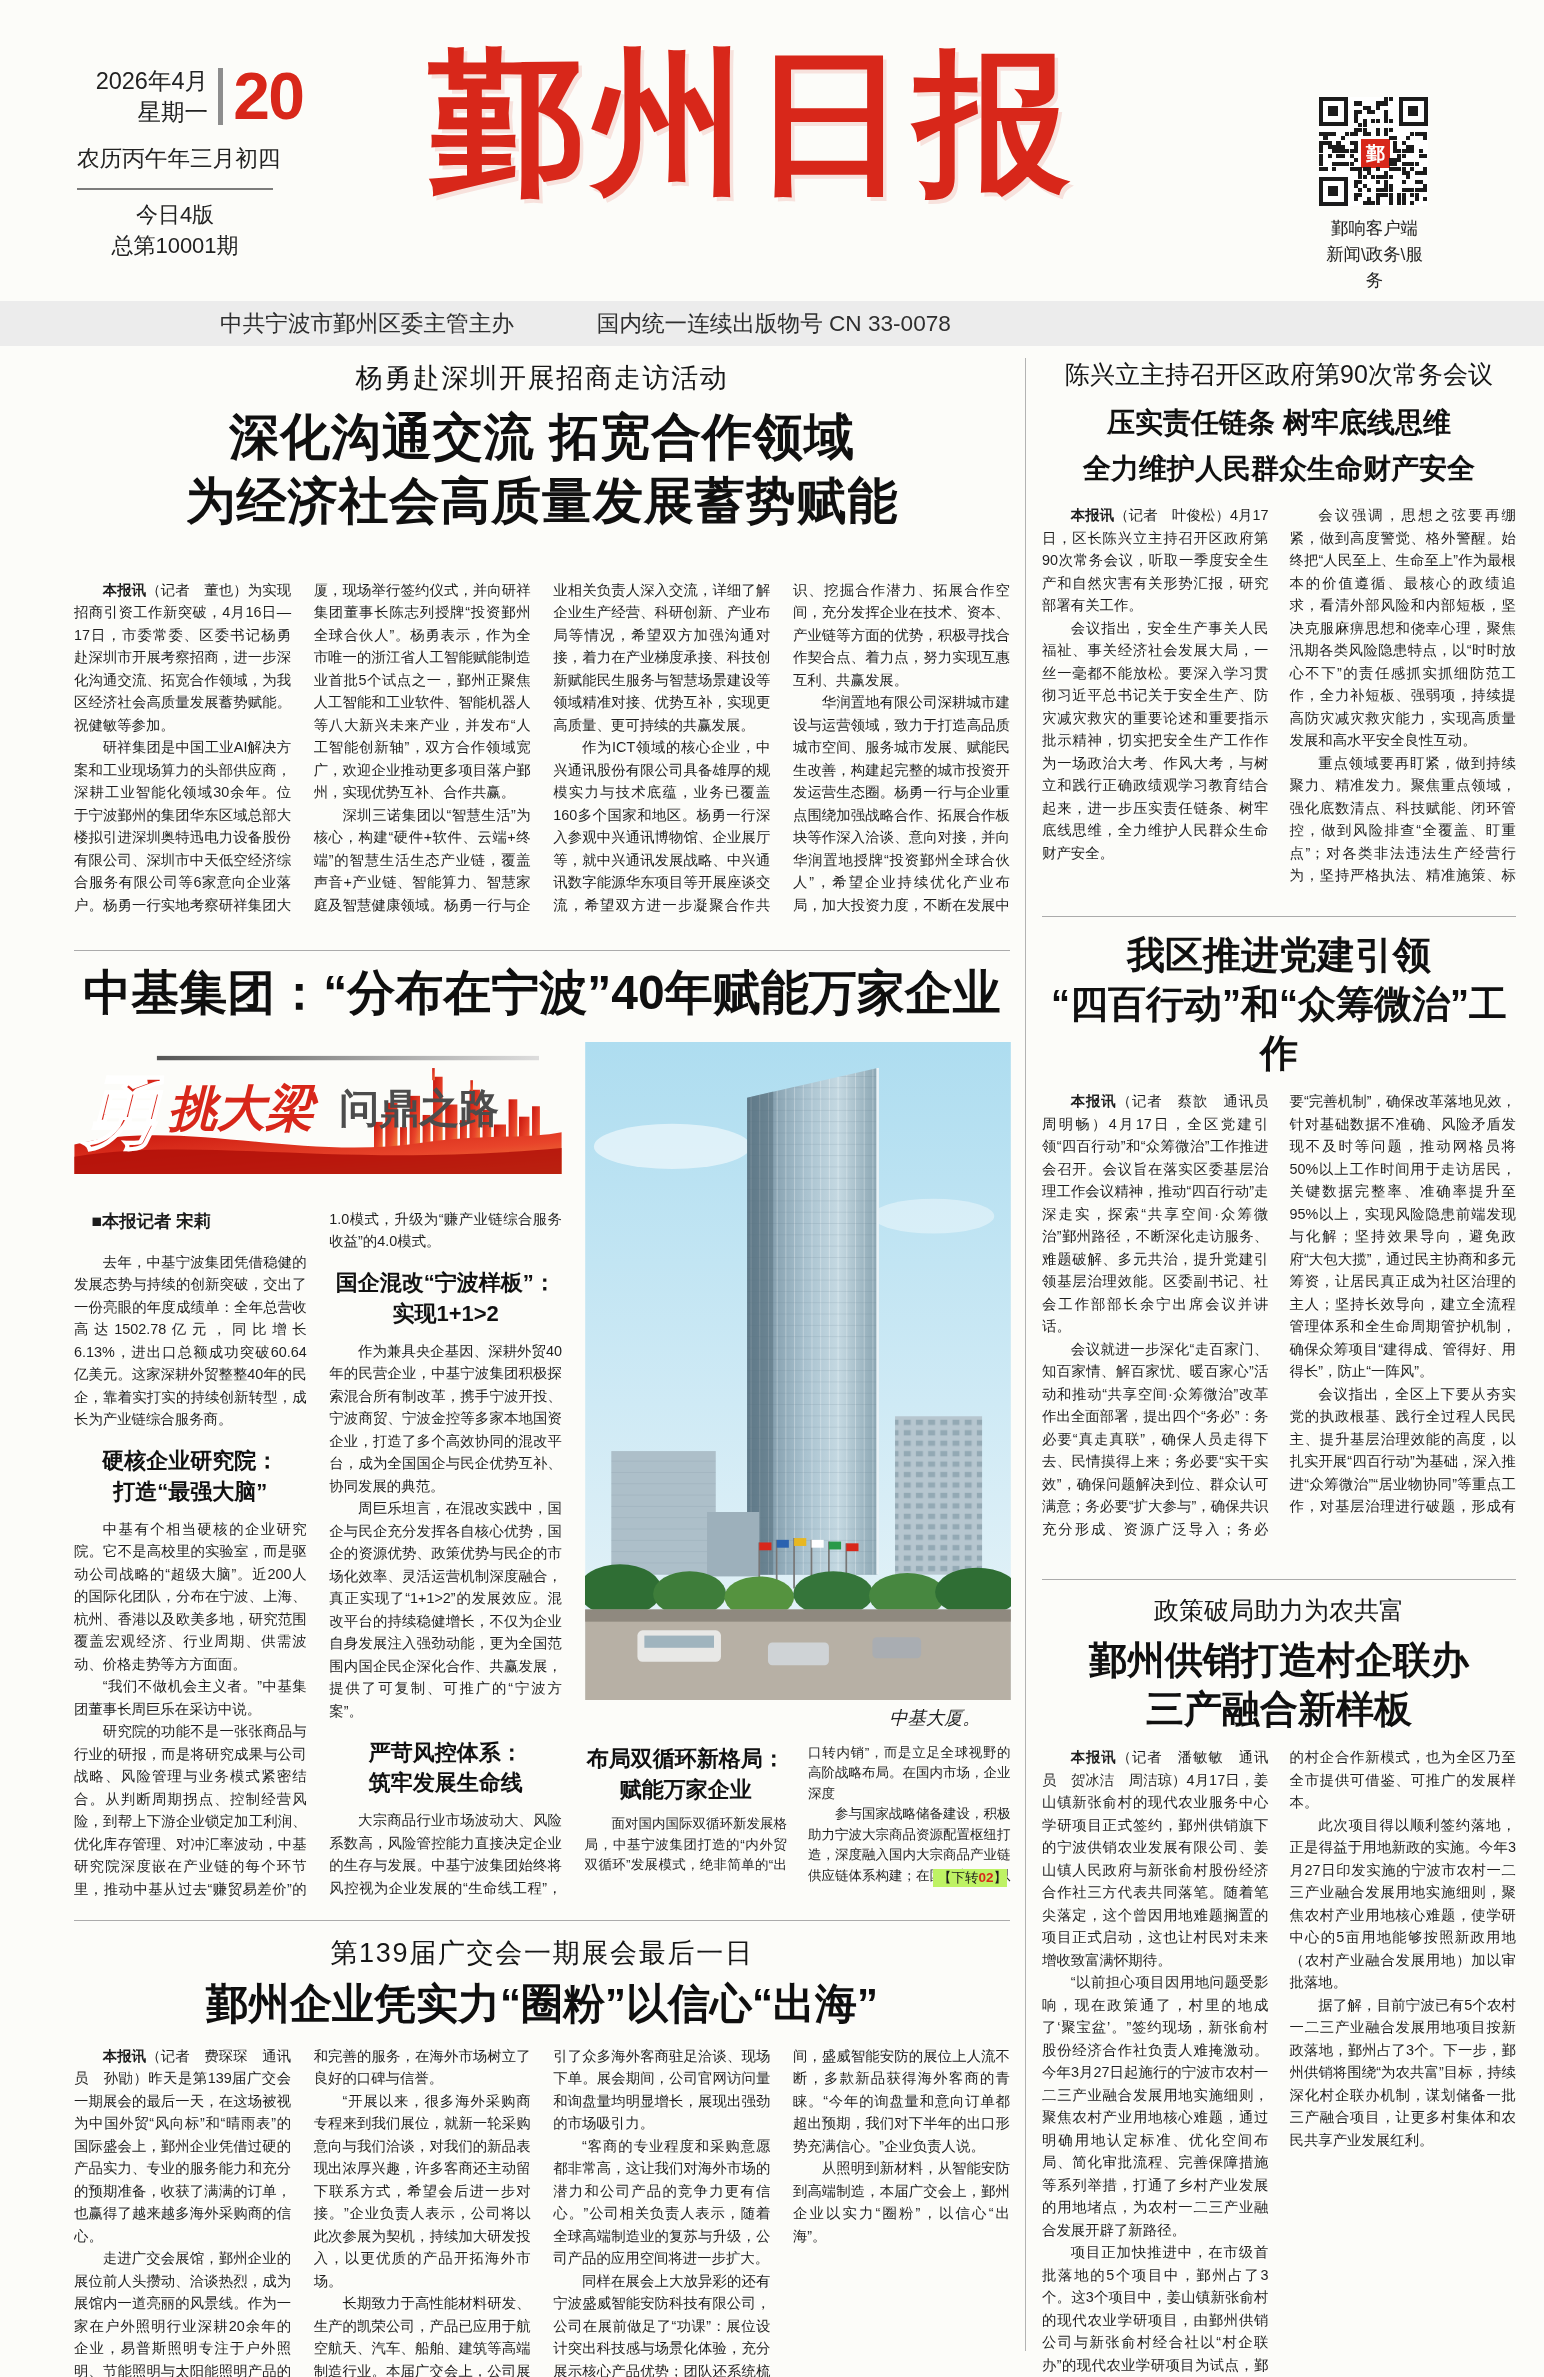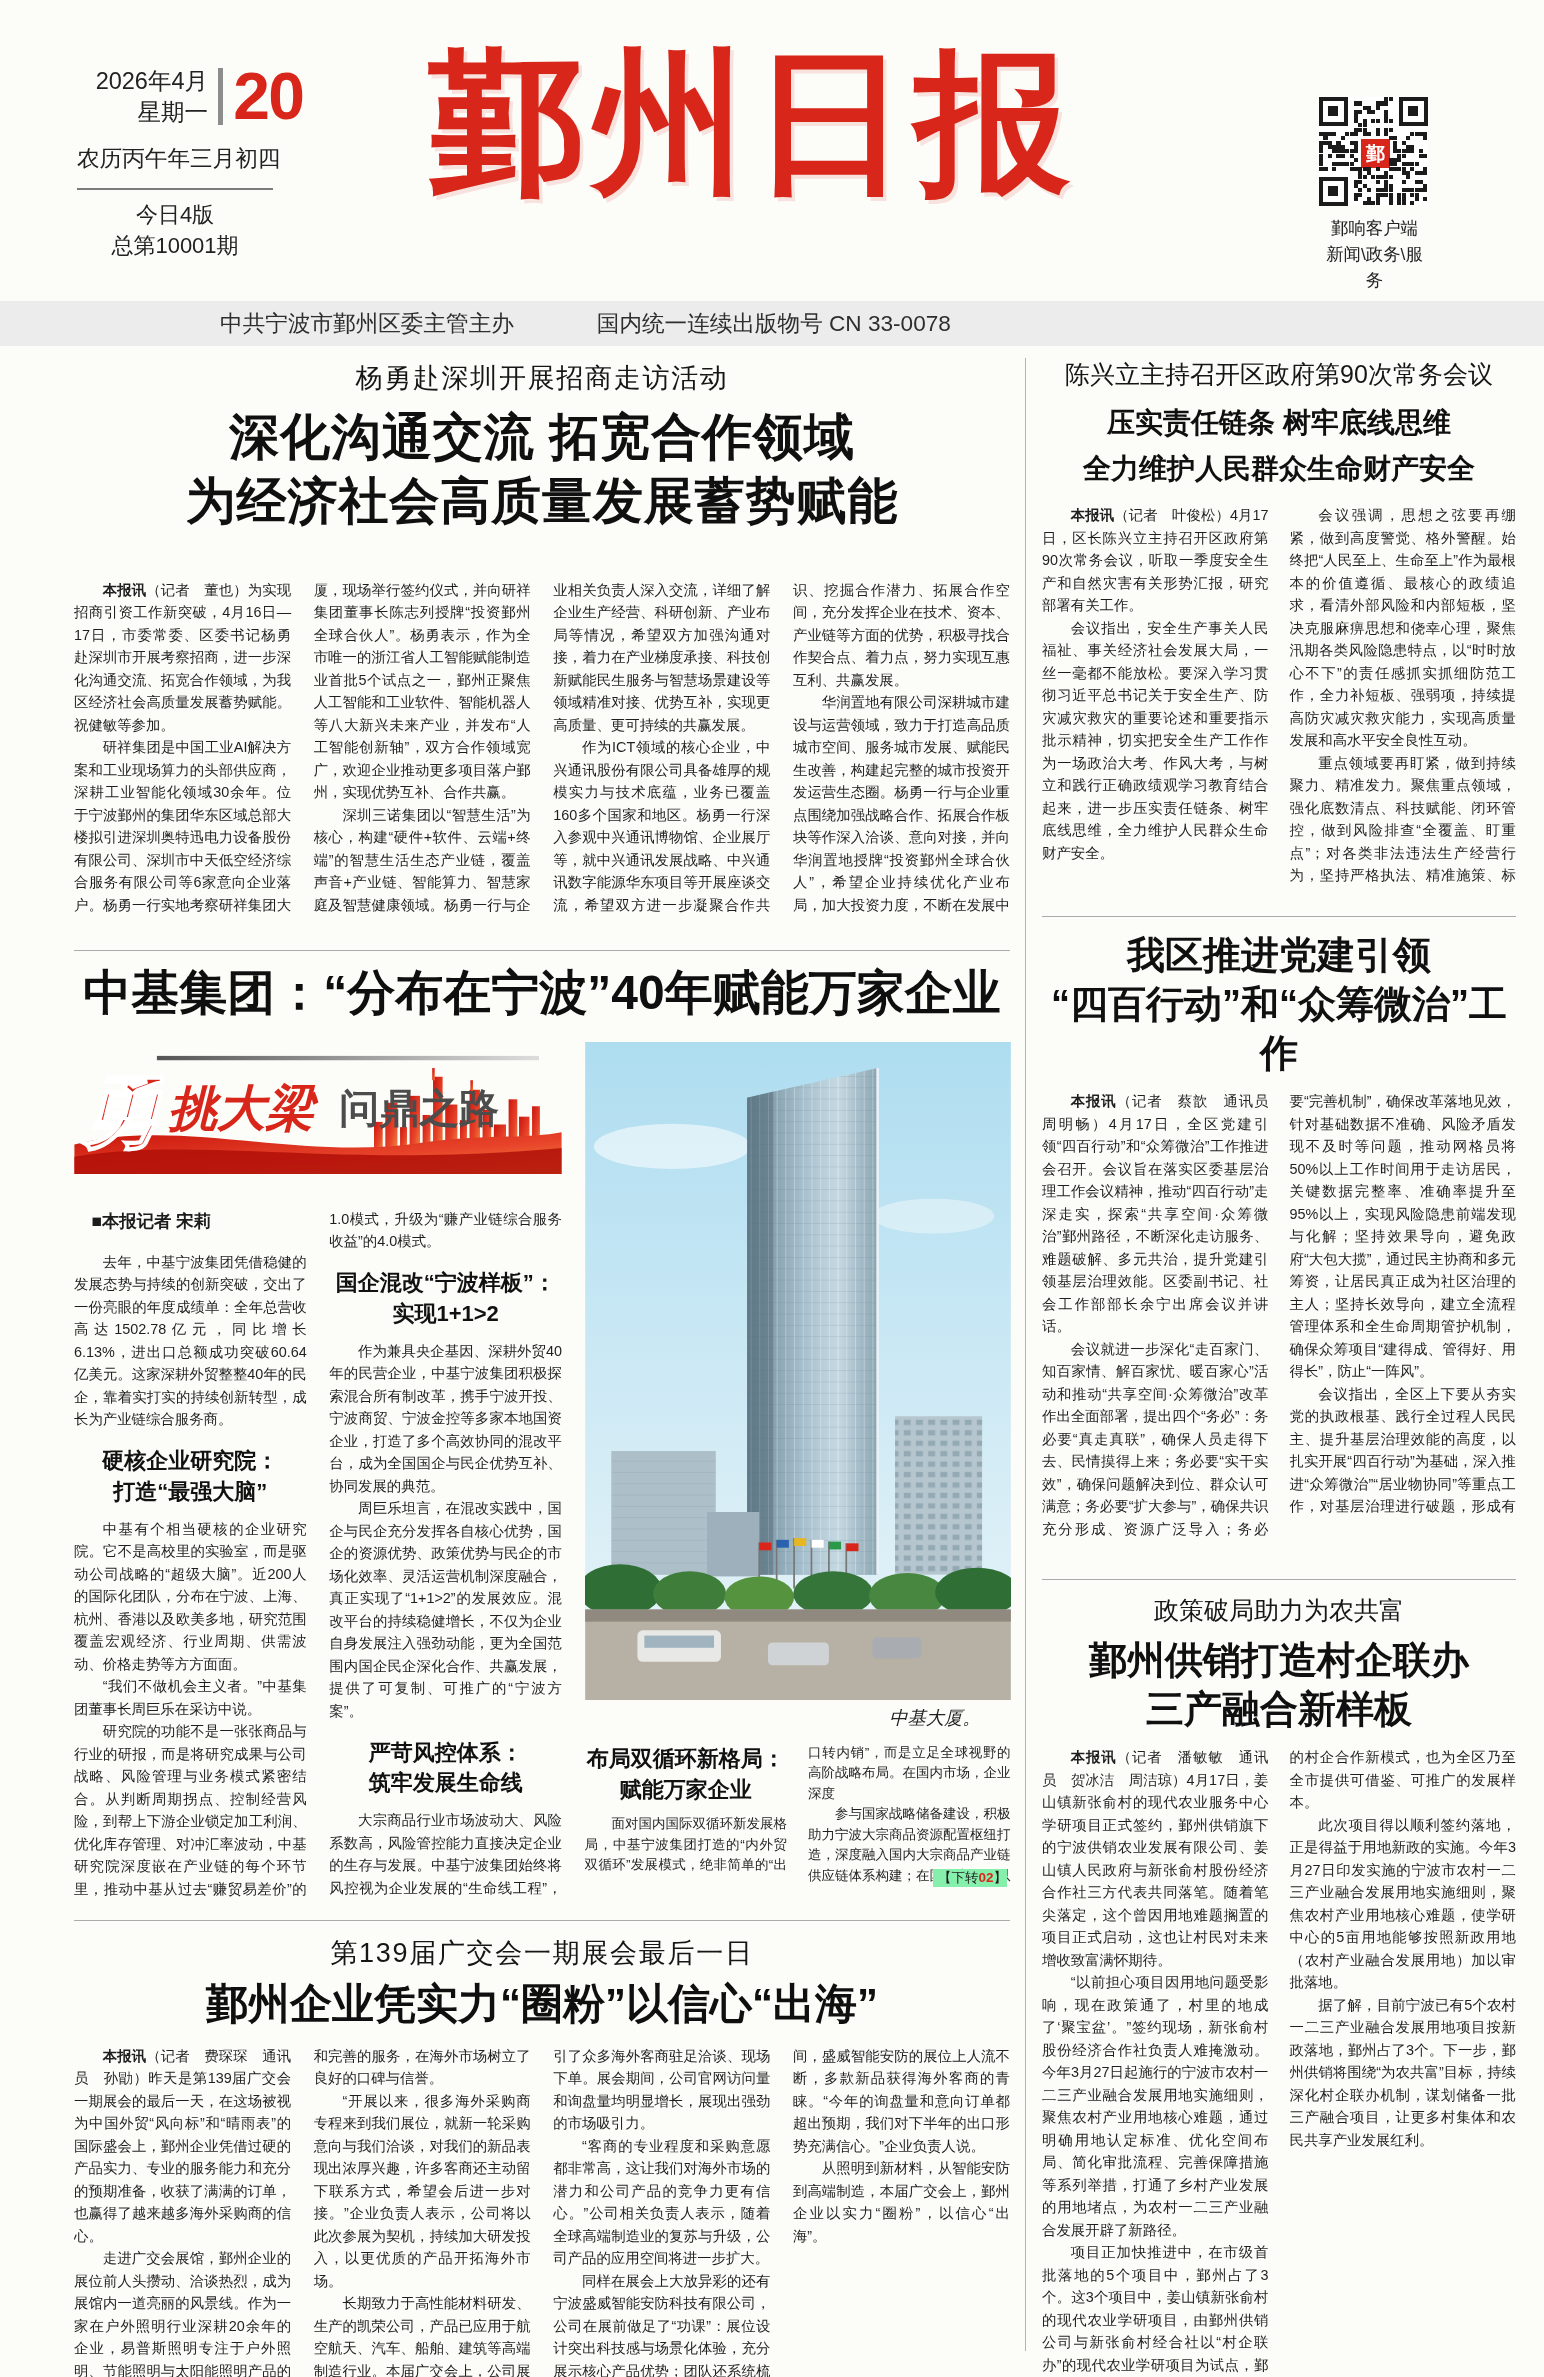--- a/index.html
+++ b/index.html
@@ -50,21 +50,21 @@
   .bodyB{display:flex;gap:22.6px;}
   .bLeft{width:488px;}
   .banner{width:100%;height:132px;margin-bottom:14px;}
   .bCols{height:693px;column-count:2;column-gap:22.6px;column-fill:auto;overflow:hidden;margin-top:34px;}
   .bRight{width:426px;}
   .photo{width:426px;height:658px;display:block;}
   .caption{text-align:right;font-size:18.3px;font-family:"DejaVu Serif",serif;font-style:italic;margin:5.2px 30px 8.7px 0;color:#222;}
   .bBottom{position:relative;height:146px;column-count:2;column-gap:21px;column-fill:auto;overflow:hidden;margin-top:13px;}
   .bBottom .para{font-size:13.5px;line-height:20.5px;}
   .bBottom .subhead{margin:1.7px 0 8.7px;}
-  .jump{position:absolute;right:3.5px;bottom:1.7px;font-size:13.5px;background:#86efac;padding-left:5.2px;}
+  .jump{position:absolute;right:3.5px;bottom:1.7px;font-size:13.5px;background:#bef264;padding-left:5.2px;}
   .jump .pg{color:#d8271a;font-weight:700;}
   
   .headC{text-align:center;font-weight:900;font-size:42px;line-height:50px;color:#0f0f0f;margin:0 0 15.7px;}
   .bodyC{height:388px;column-count:4;column-gap:22.6px;column-fill:auto;overflow:hidden;}
   
   .kickerR{text-align:center;font-size:25px;margin:3.5px 0 8.7px;color:#161616;}
   .headR{text-align:center;font-weight:900;font-size:28px;line-height:46px;color:#101010;margin:0 0 12.2px;}
   .headR2{text-align:center;font-weight:900;font-size:38px;line-height:49px;color:#101010;margin:3.5px 0 12.2px;}
   .bodyR{column-count:2;column-gap:21px;column-fill:auto;overflow:hidden;}
   .bR1{height:393px;}

